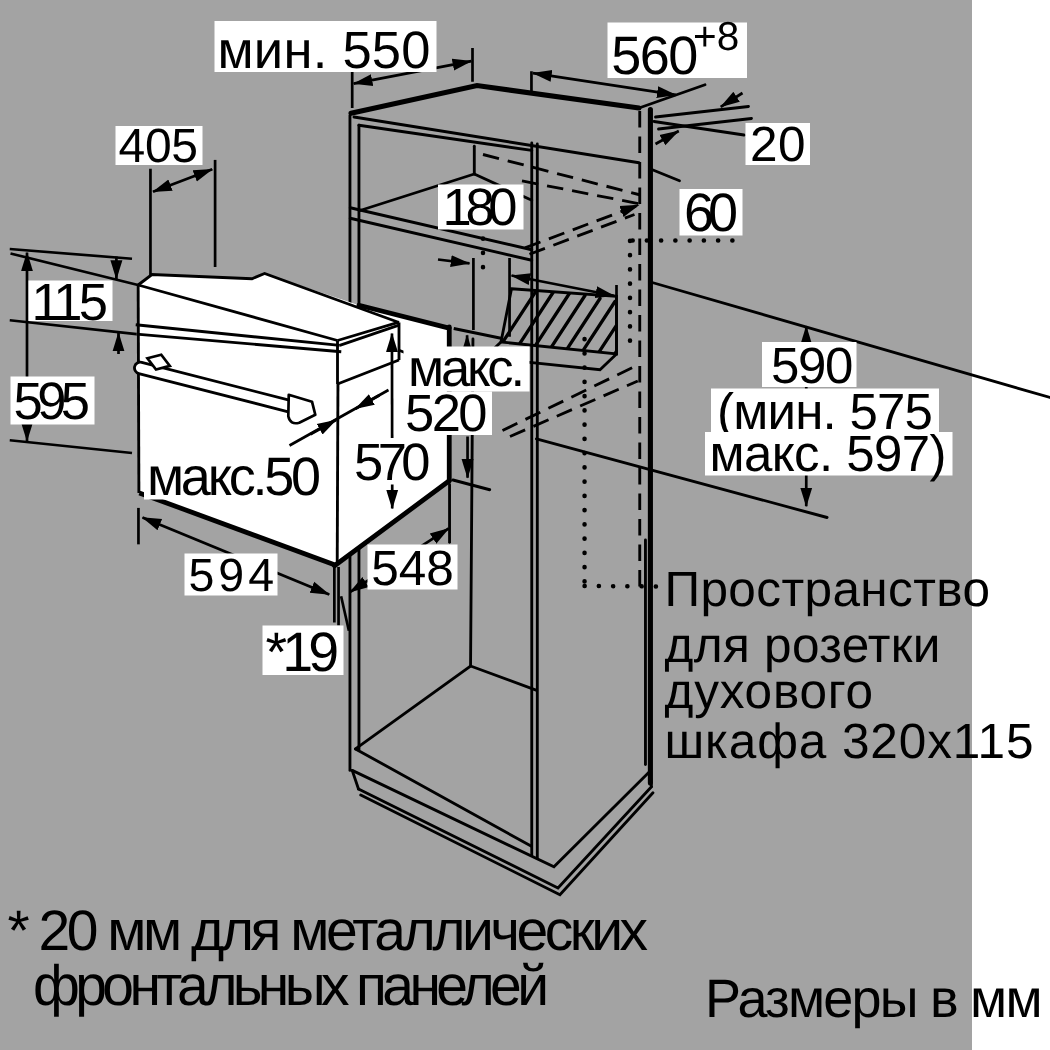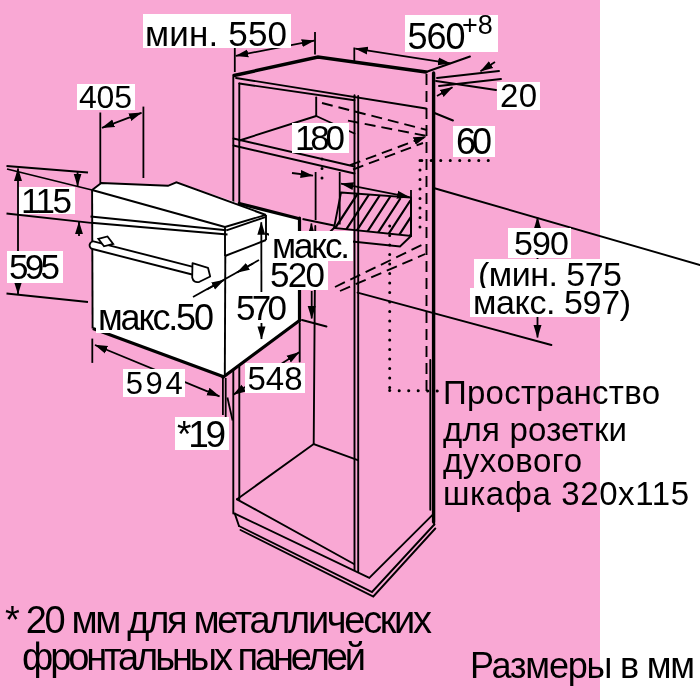--- a/index.html
+++ b/index.html
@@ -1,16 +1,16 @@
 <!DOCTYPE html>
 <html><head>
 <meta charset="utf-8">
 <style>
   html,body{margin:0;padding:0;background:#fff;}
-  #wrap{width:600px;height:700px;position:relative;background:#f9a8d4;}
+  #wrap{width:648px;height:700px;position:relative;background:#a3a3a3;}
   svg{display:block;}
   text{font-family:"Liberation Sans",sans-serif;fill:#000;}
 </style>
 </head>
 <body>
 <div id="wrap">
 <svg width="700" height="700" viewBox="0 0 700 700">
 <defs>
   <marker id="ar" orient="auto-start-reverse" markerUnits="userSpaceOnUse" markerWidth="16" markerHeight="12" refX="12.5" refY="5">
     <path d="M0,1 L13,5 L0,9 z" fill="#000"></path>

